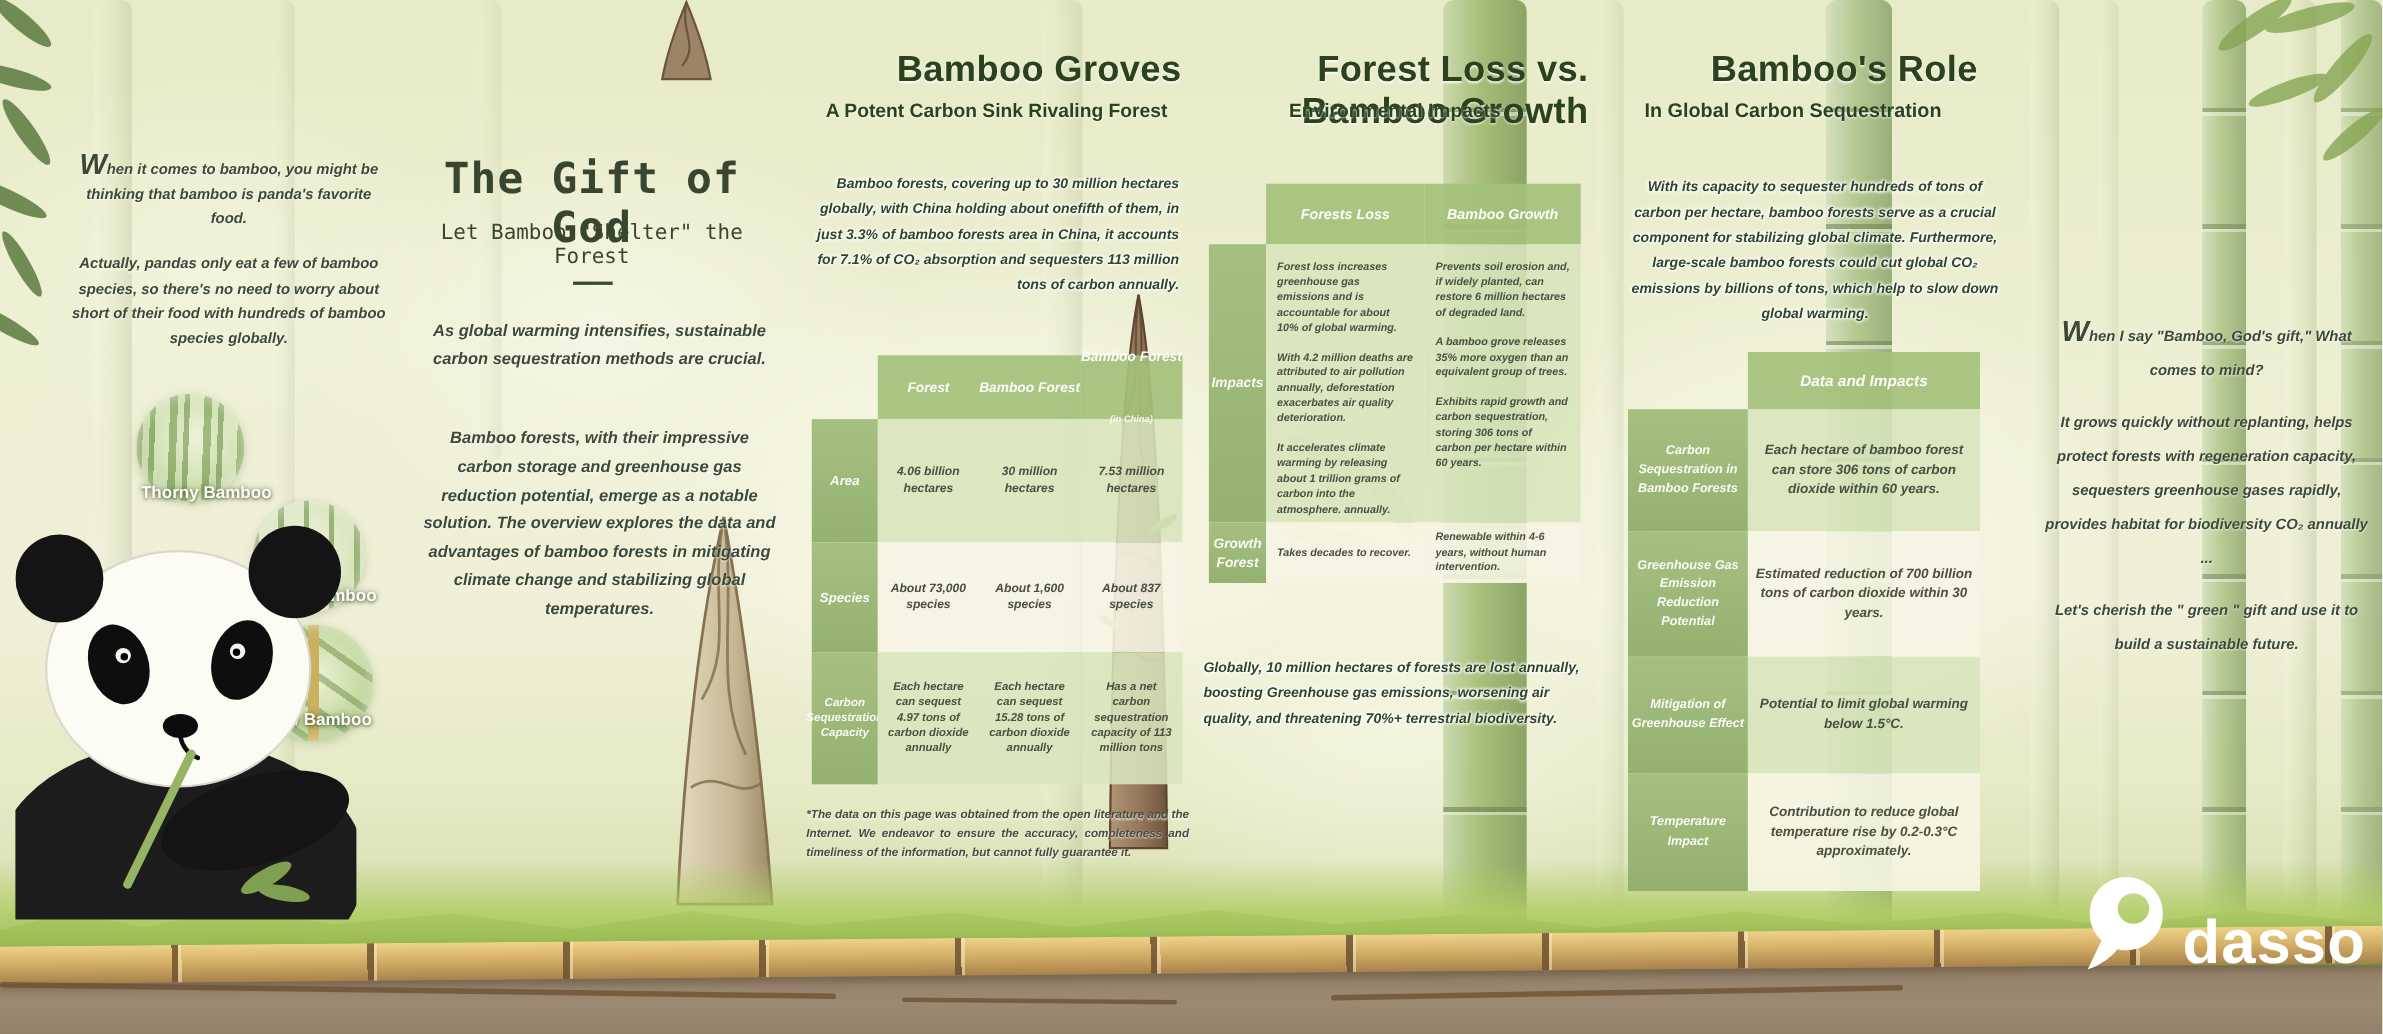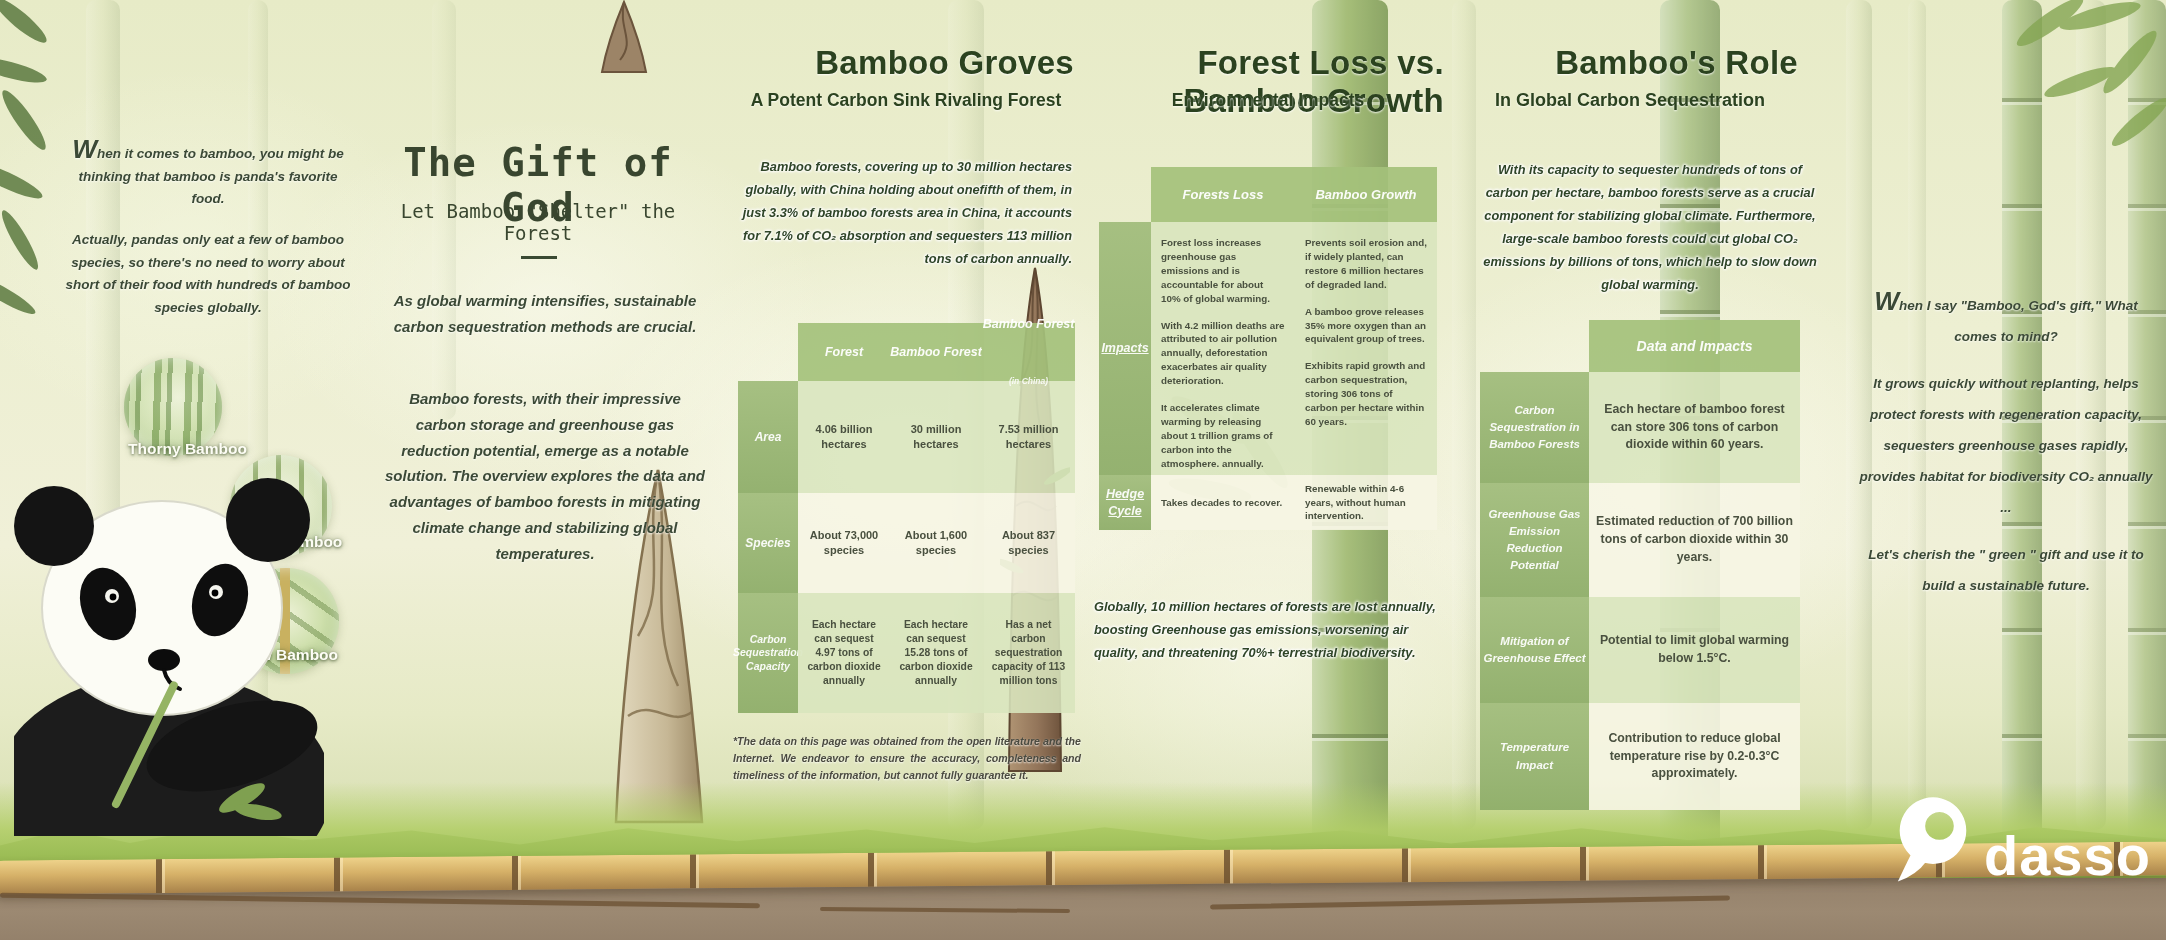--- a/index.html
+++ b/index.html
@@ -73,34 +73,34 @@
   .gift-p1{position:absolute;left:384px;top:288px;width:322px;font-size:15px;line-height:1.72;}
   .gift-p2{position:absolute;left:384px;top:386px;width:322px;font-size:15px;line-height:1.72;}
   
   .tbl{position:absolute;display:grid;}
   .th-cell{background:rgba(164,193,123,.92);display:flex;flex-direction:column;align-items:center;justify-content:center;
     color:rgba(255,255,255,.95);font-style:italic;font-weight:600;text-align:center;}
   .lbl-cell{background:linear-gradient(180deg, rgba(162,189,125,.95), rgba(143,174,106,.95));
     display:flex;flex-direction:column;align-items:center;justify-content:center;
     color:rgba(255,255,255,.93);font-style:italic;font-weight:600;text-align:center;padding:4px 3px;box-sizing:border-box;}
   .cell{display:flex;flex-direction:column;align-items:center;justify-content:center;text-align:center;
-    color:#49503f;font-weight:600;padding:6px 7px;box-sizing:border-box;}
+    color:#49503f;font-style:italic;font-weight:600;padding:6px 7px;box-sizing:border-box;}
   .bg-green{background:rgba(216,229,189,.88);}
   .bg-cream{background:rgba(246,245,227,.90);}
   .corner{background:transparent;}
   
   .t3{left:738px;top:323px;grid-template-columns:60px 92px 92px 93px;grid-template-rows:58px 112px 100px 120px;}
   .t3 .th-cell{font-size:12.5px;line-height:1.2;}
   .t3 .lbl-cell{font-size:12px;line-height:1.25;}
   .t3 .cell{font-size:11px;line-height:1.35;}
   .t3-note{font-size:8.5px;opacity:.9;margin-top:44px;}
   
   .t4{left:1099px;top:167px;grid-template-columns:52px 144px 142px;grid-template-rows:55px 253px 55px;}
   .t4 .th-cell{font-size:13px;}
-  .t4 .lbl-cell{font-size:12.5px;line-height:1.3;text-decoration:underline;}
+  .t4 .lbl-cell{font-size:12.5px;line-height:1.3;}
   .t4 .cell{font-size:9.8px;line-height:1.42;align-items:flex-start;text-align:left;justify-content:flex-start;gap:13px;padding:14px 10px;}
   .t4 .cell.gc{justify-content:center;gap:0;padding:6px 10px;}
   .t4 .cell p{margin:0;}
   
   .t5{left:1480px;top:320px;grid-template-columns:109px 211px;grid-template-rows:52px 111px 114px 106px 107px;}
   .t5 .th-cell{font-size:14px;}
   .t5 .lbl-cell{font-size:11.5px;line-height:1.5;}
   .t5 .cell{font-size:12.3px;line-height:1.45;}
   
   .g-intro{position:absolute;left:740px;top:155px;width:332px;text-align:right;font-size:12.8px;line-height:1.8;}
@@ -282,21 +282,21 @@
       <p>Forest loss increases greenhouse gas emissions and is accountable for about 10% of global warming.</p>
       <p>With 4.2 million deaths are attributed to air pollution annually, deforestation exacerbates air quality deterioration.</p>
       <p>It accelerates climate warming by releasing about 1 trillion grams of carbon into the atmosphere. annually.</p>
     </div>
     <div class="cell bg-green">
       <p>Prevents soil erosion and, if widely planted, can restore 6 million hectares of degraded land.</p>
       <p>A bamboo grove releases 35% more oxygen than an equivalent group of trees.</p>
       <p>Exhibits rapid growth and carbon sequestration, storing 306 tons of carbon per hectare within 60 years.</p>
     </div>
 
-    <div class="lbl-cell">Hedge Cycle</div>
+    <div class="lbl-cell">Growth Forest</div>
     <div class="cell gc bg-cream">Takes decades to recover.</div>
     <div class="cell gc bg-cream">Renewable within 4-6 years, without human intervention.</div>
   </div>
 
   <div class="i-p1 halo">Globally, 10 million hectares of forests are lost annually, boosting Greenhouse gas emissions, worsening air quality, and threatening 70%+ terrestrial biodiversity.</div>
 
   <div class="panel-title" style="left:1462px;top:44px;width:336px;">Bamboo's Role</div>
   <div class="panel-sub" style="left:1462px;top:90px;width:336px;font-size:18px;">In Global Carbon Sequestration</div>
   <div class="r-intro halo">With its capacity to sequester hundreds of tons of carbon per hectare, bamboo forests serve as a crucial component for stabilizing global climate. Furthermore, large-scale bamboo forests could cut global CO₂ emissions by billions of tons, which help to slow down global warming.</div>
 

